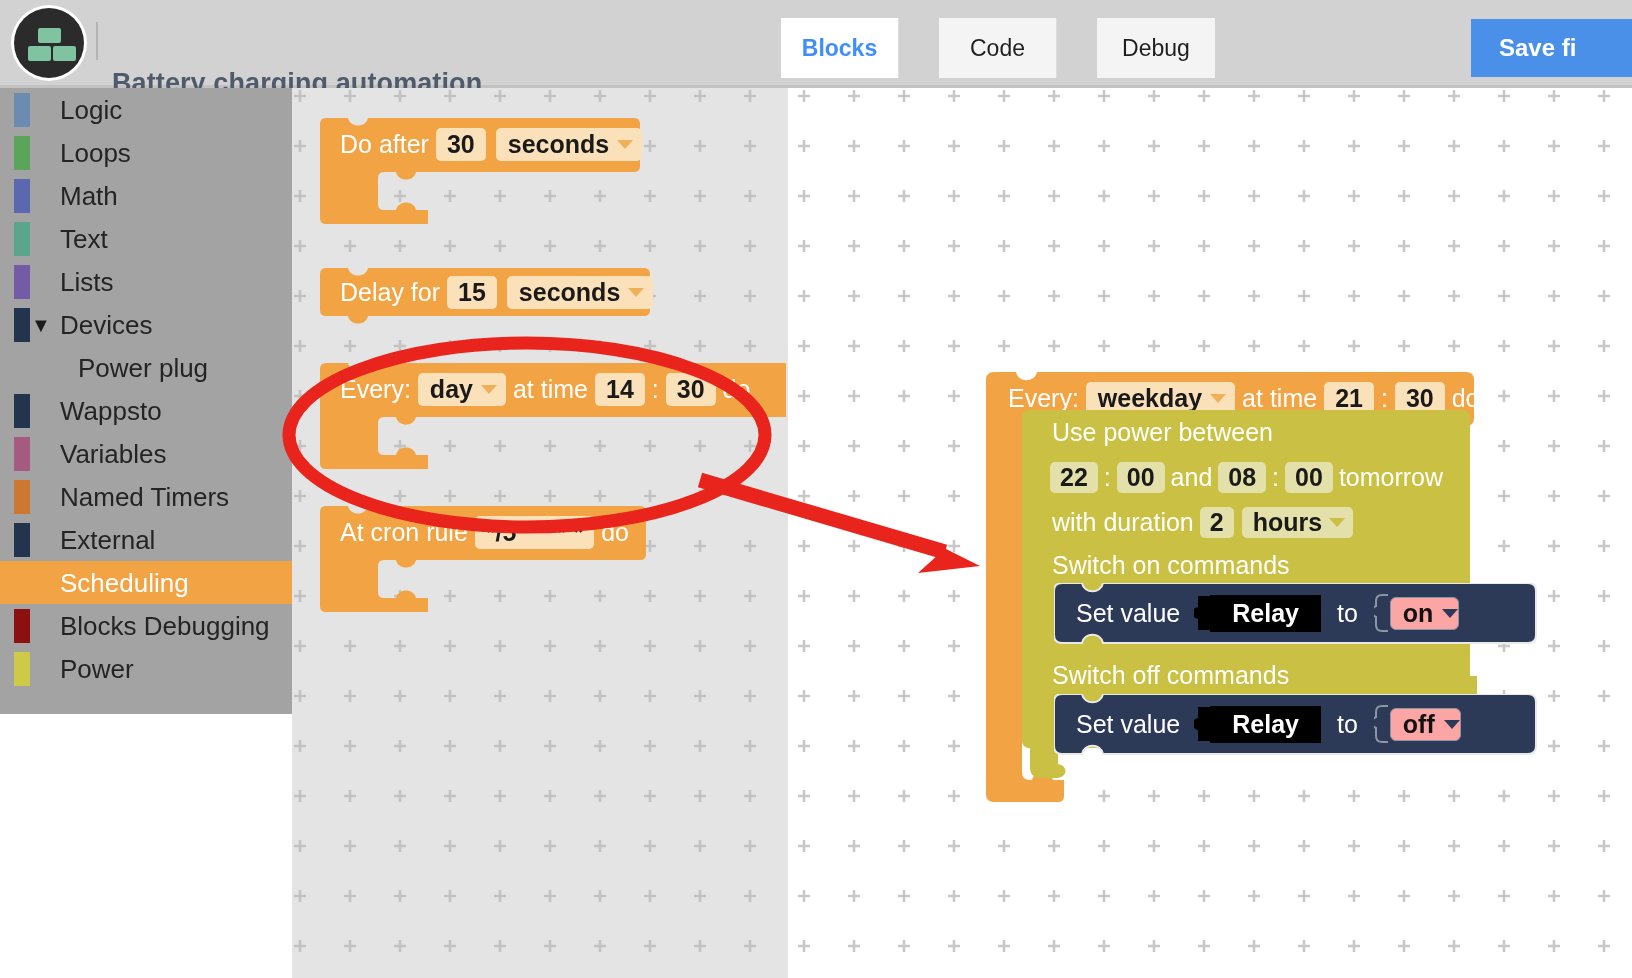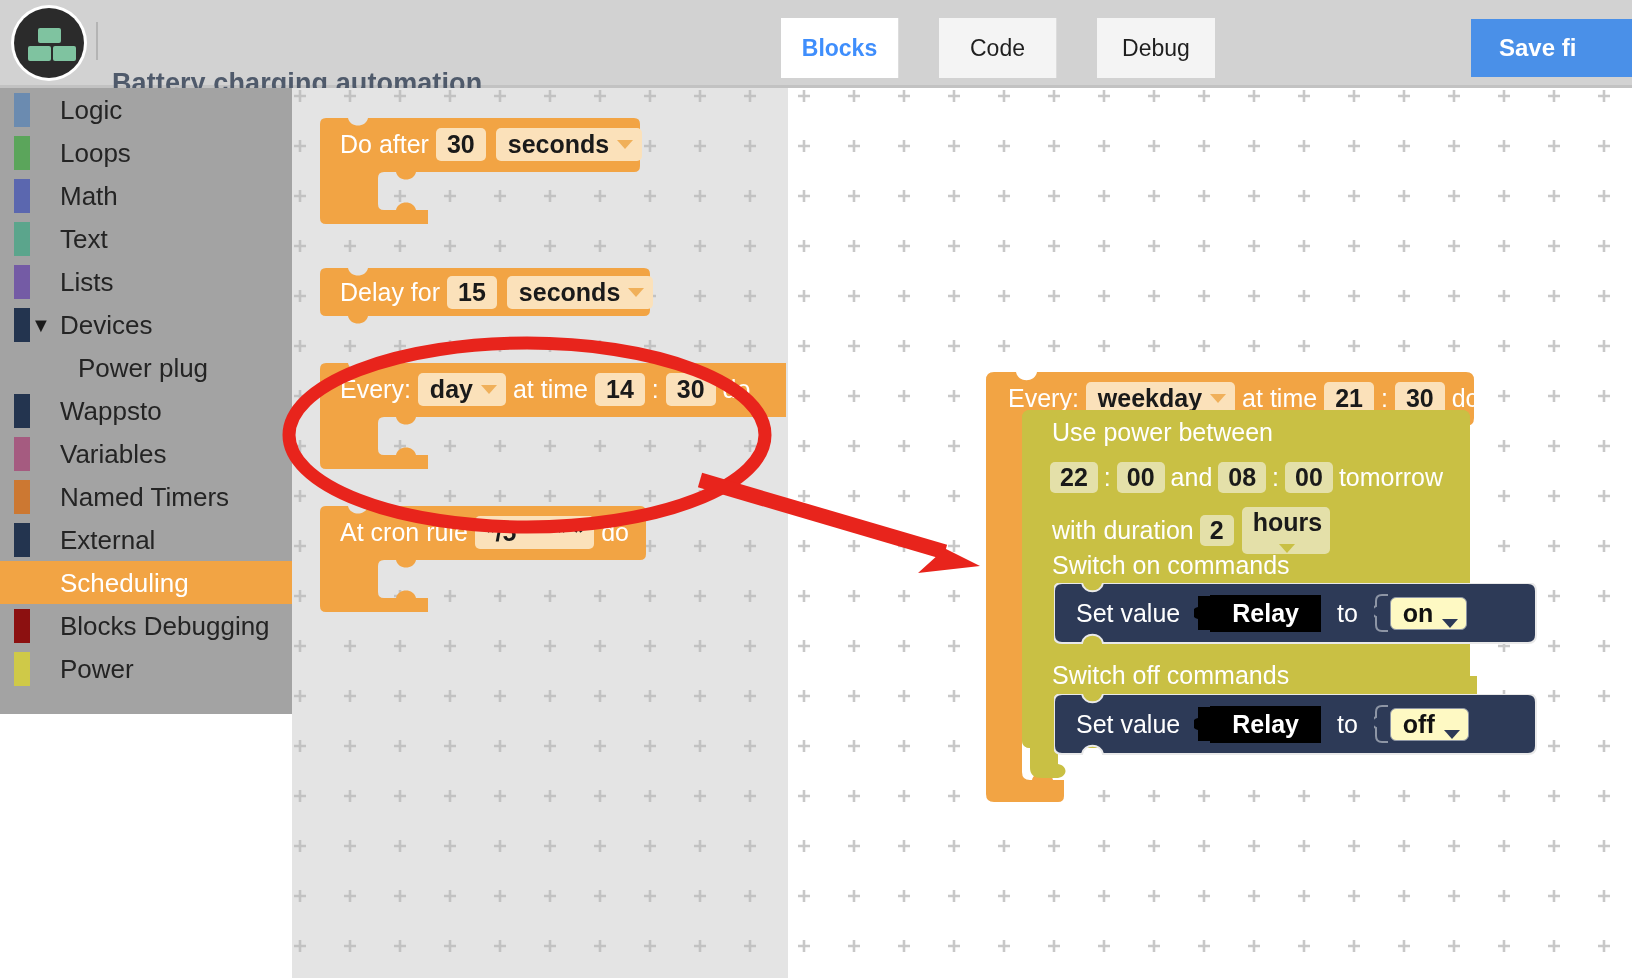--- a/index.html
+++ b/index.html
@@ -152,35 +152,35 @@
     border-radius: 5px; padding: 1px 10px;
     font-size: 25px; font-weight: bold;
     margin: 0 4px;
     display: inline-flex; align-items: center;
   }
   .field-olive-dd {
     background: #e4e0a9; color: #1a1a1a;
     border-radius: 5px; padding: 1px 8px 1px 11px;
     font-size: 25px; font-weight: bold;
     margin: 0 4px;
-    display: inline-flex; align-items: center; gap: 7px; flex-direction: column;
+    display: inline-flex; align-items: center; gap: 7px;
   }
   .dd-caret-olive {
     width: 0; height: 0;
     border-left: 8px solid transparent;
     border-right: 8px solid transparent;
     border-top: 9px solid #c9c044;
   }
 
   
   .navy-dd {
-    background: #fef9c3; color: #111; border: 1px solid #8d95a5;
-    border-radius: 6px; padding: 1px 8px 1px 12px;
-    font-size: 25px; font-weight: bold;
-    display: inline-flex; align-items: flex-end; gap: 9px;
+    background: #fca5a5; color: #111; border: 1px solid #8d95a5;
+    border-radius: 6px; padding: 1px 0 1px 12px;
+    font-size: 25px; font-weight: bold;
+    display: inline-flex; align-items: center; gap: 9px;
   }
   .dd-caret-navy {
     width: 0; height: 0;
     border-left: 8px solid transparent;
     border-right: 8px solid transparent;
     border-top: 9px solid #2d3a57;
   }
   .black-field {
     background: #000000; color: #ffffff;
     font-size: 25px; font-weight: bold;

